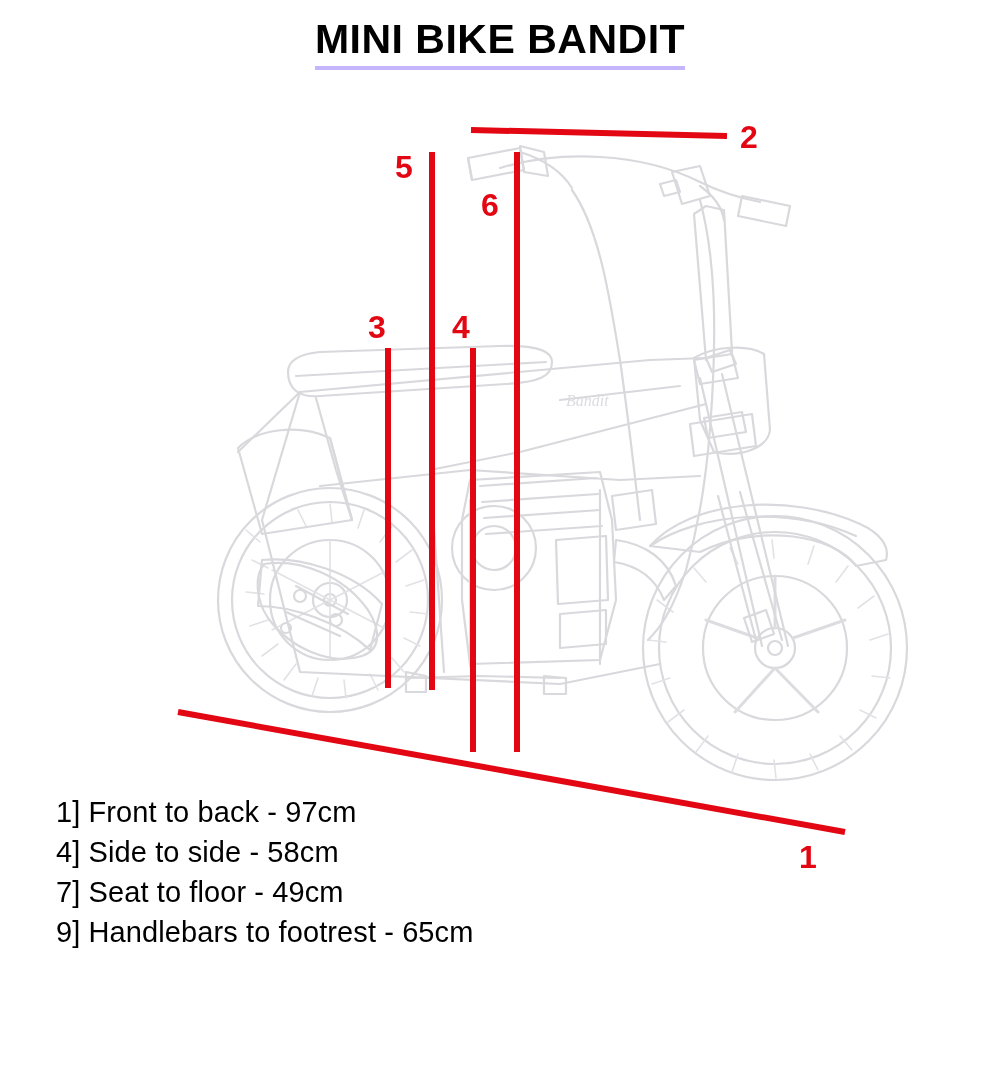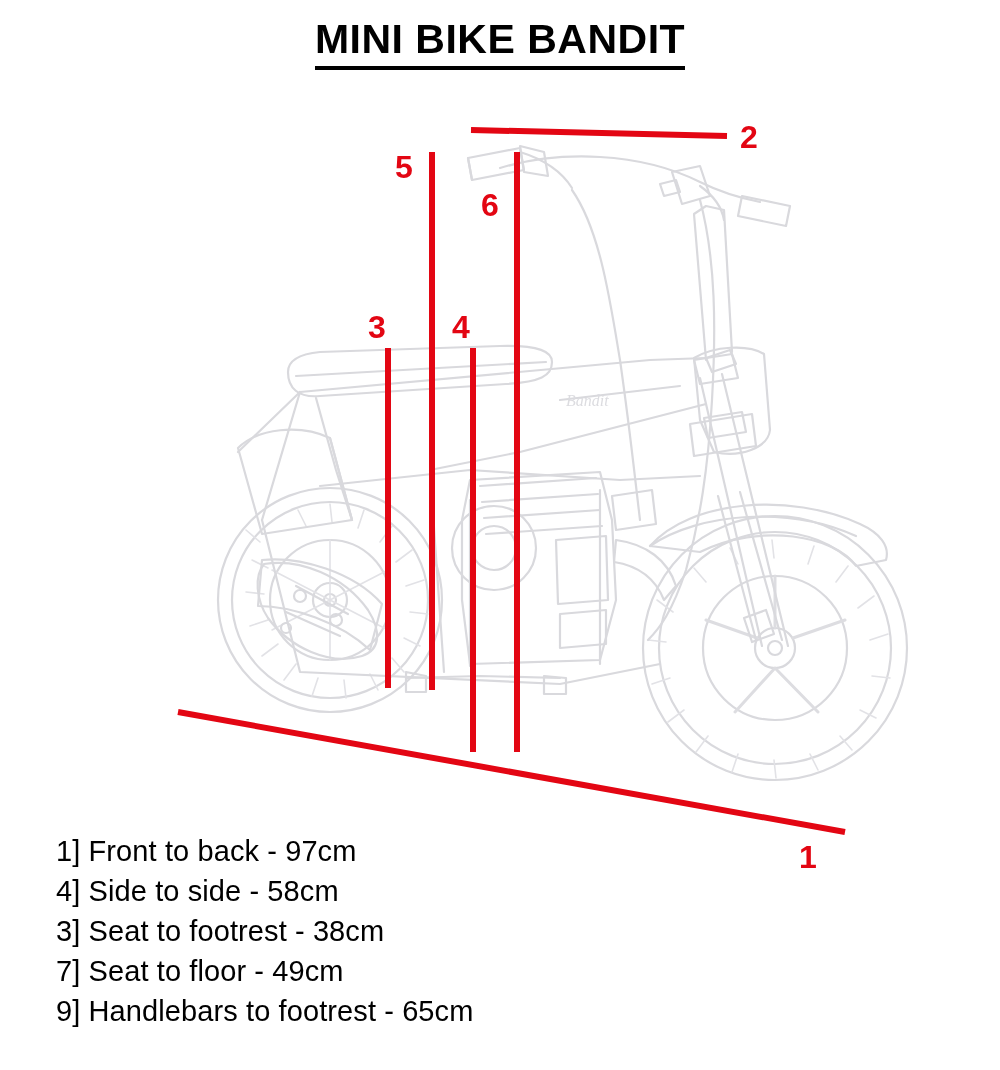--- a/index.html
+++ b/index.html
@@ -23,35 +23,35 @@
     position: absolute;
     top: 16px;
     left: 0;
     width: 1000px;
     text-align: center;
     font-size: 41px;
     font-weight: bold;
     letter-spacing: 0.5px;
   }
   #title span {
-    border-bottom: 4px solid #000000;
+    border-bottom: 4px solid #c4b5fd;
     padding-bottom: 3px;
     display: inline-block;
   }
   #diagram {
     position: absolute;
     top: 0;
     left: 0;
     width: 1000px;
     height: 1070px;
   }
   #legend {
     position: absolute;
     left: 56px;
-    top: 831px;
+    top: 792px;
     font-size: 29px;
     line-height: 40px;
     letter-spacing: 0.1px;
   }
   .legend-row {
     white-space: nowrap;
   }
   .dim-label {
     font-size: 32px;
     font-weight: bold;
@@ -198,18 +198,17 @@
       <text class="dim-label" x="377" y="338" text-anchor="middle">3</text>
       <text class="dim-label" x="461" y="338" text-anchor="middle">4</text>
       <text class="dim-label" x="404" y="178" text-anchor="middle">5</text>
       <text class="dim-label" x="490" y="216" text-anchor="middle">6</text>
     </g>
   </svg>
 
   <div id="legend">
     <div class="legend-row">1] Front to back - 97cm</div>
     <div class="legend-row">4] Side to side - 58cm</div>
-    <div class="legend-row">3] Seat to footrest - 38cm</div>
     <div class="legend-row">7] Seat to floor - 49cm</div>
     <div class="legend-row">9] Handlebars to footrest - 65cm</div>
   </div>
 
 </div>
 
 </body></html>

